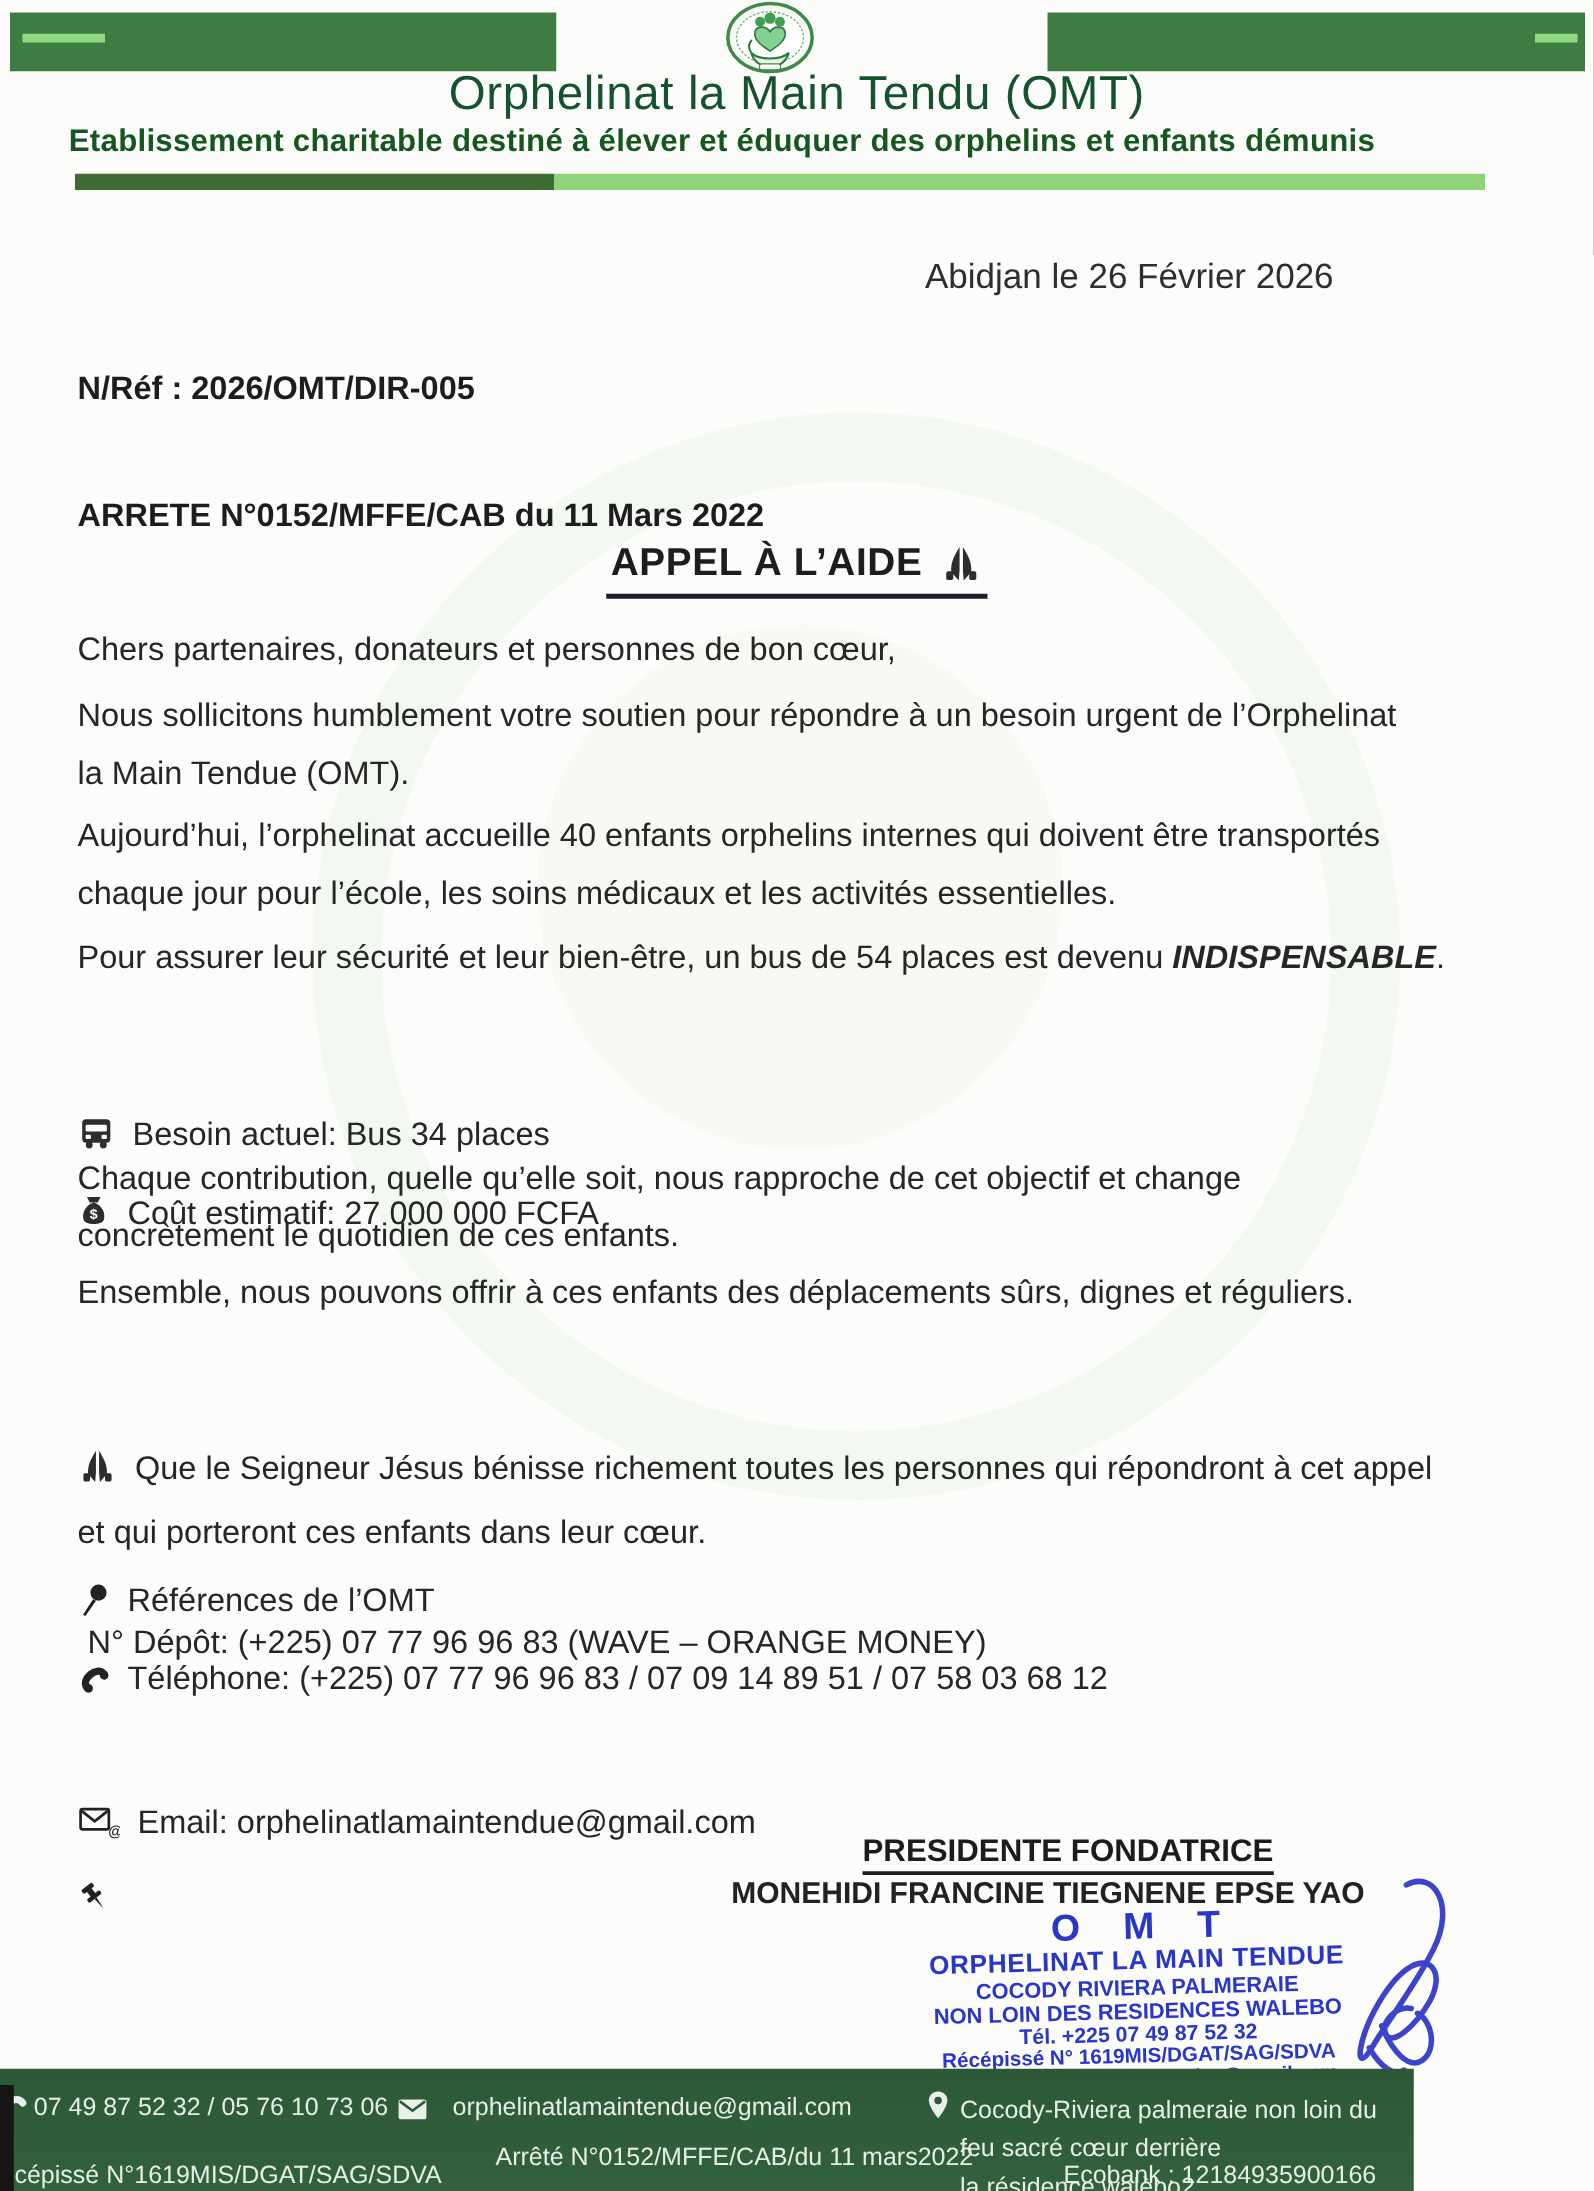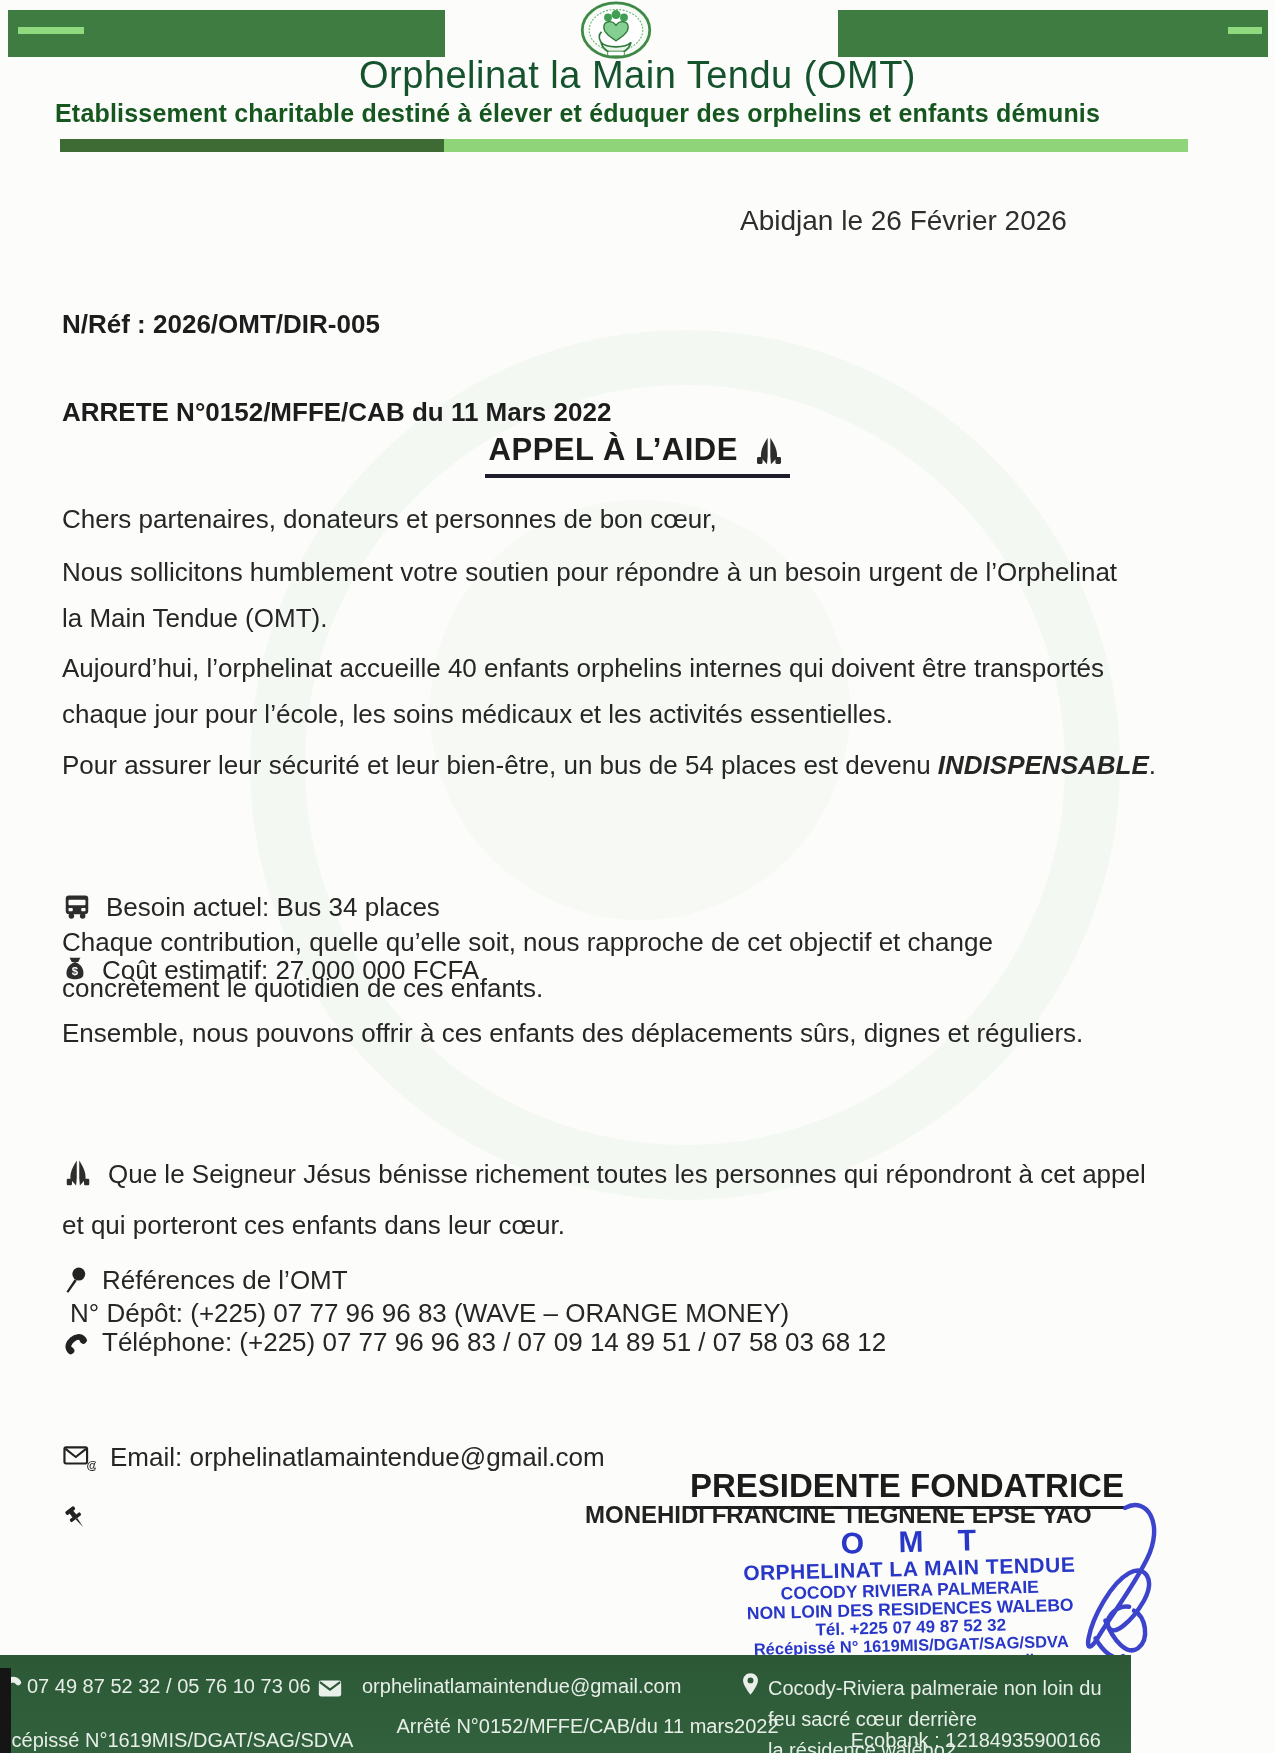--- a/index.html
+++ b/index.html
@@ -27,21 +27,21 @@
   .dt{position:absolute;left:740px;top:205px;font-size:28px;color:#2e2e2e;}
   .refline{position:absolute;left:62px;font-weight:bold;font-size:26px;color:#1d1d1d;}
   .appel{position:absolute;top:432px;left:0;width:100%;text-align:center;}
   .appel-wrap{display:inline-block;border-bottom:4px solid #1d1d2b;padding:0 4px 3px 4px;}
   .appel-text{font-size:31px;font-weight:bold;color:#1d1d1d;letter-spacing:.5px;}
   .para{position:absolute;left:62px;font-size:26px;line-height:46px;color:#262626;
     white-space:pre-line;width:1165px;}
   .ic{display:inline-block;vertical-align:-5px;margin-right:14px;}
   .emph{font-weight:bold;font-style:italic;}
   
-  .sig-role{position:absolute;left:690px;top:1467px;font-size:33px;font-weight:bold;
+  .sig-role{position:absolute;left:690px;top:1467px;font-size:25px;font-weight:bold;
     color:#1c1c1c;border-bottom:3px solid #1c1c1c;padding-bottom:1px;}
   .sig-name{position:absolute;left:585px;top:1501px;font-size:24px;font-weight:bold;color:#222;}
   .stamp{position:absolute;left:700px;top:1526px;width:420px;text-align:center;
     color:#2837c8;transform:rotate(-1.5deg);line-height:1.08;}
   .stamp .s-omt{font-size:30px;font-weight:bold;letter-spacing:13px;margin-left:13px;}
   .stamp .s1{font-size:21px;font-weight:bold;letter-spacing:.5px;}
   .stamp .s2{font-size:17.5px;font-weight:600;}
   .stamp .s3{font-size:17.5px;font-weight:600;}
   .stamp .s4{font-size:17px;font-weight:600;}
   .stamp .s5{font-size:16.5px;font-weight:600;}
@@ -81,21 +81,21 @@
       <path d="M24 44 C21.5 40 21.5 36 24.5 33" fill="none" stroke="#2f7a3a" stroke-width="1.8"></path>
       <rect x="31" y="53.5" width="18" height="5" rx="2" fill="#ffffff" stroke="#3f8a46" stroke-width="1"></rect>
     </svg>
   </div>
 
   <div class="page-title">Orphelinat la Main Tendu (OMT)</div>
   <div class="page-subtitle">Etablissement charitable destiné à élever et éduquer des orphelins et enfants démunis</div>
   <div class="rule"></div>
 
   <div class="dt">Abidjan le 26 Février 2026</div>
-  <div class="refline" style="top:309px;">N/Réf : 2026/OMT/DIR-005</div>
+  <div class="refline" style="top:295px;">N/Réf : 2026/OMT/DIR-005</div>
   <div class="refline" style="top:349px;margin-top:48px;">ARRETE N°0152/MFFE/CAB du 11 Mars 2022</div>
 
   <div class="appel">
     <span class="appel-wrap">
       <span class="appel-text">APPEL À L’AIDE</span>
       <span class="ic" style="margin:0 0 0 10px;vertical-align:-7px;">
         <svg width="34" height="32" viewBox="0 0 24 24" fill="#2d2d2d">
           <path d="M11 2 C8 7 5.5 11 6 17 L10.5 22 L11 16 Z"></path>
           <path d="M13 2 C16 7 18.5 11 18 17 L13.5 22 L13 16 Z"></path>
           <rect x="3" y="16.5" width="4.2" height="5.2" rx="1"></rect>

